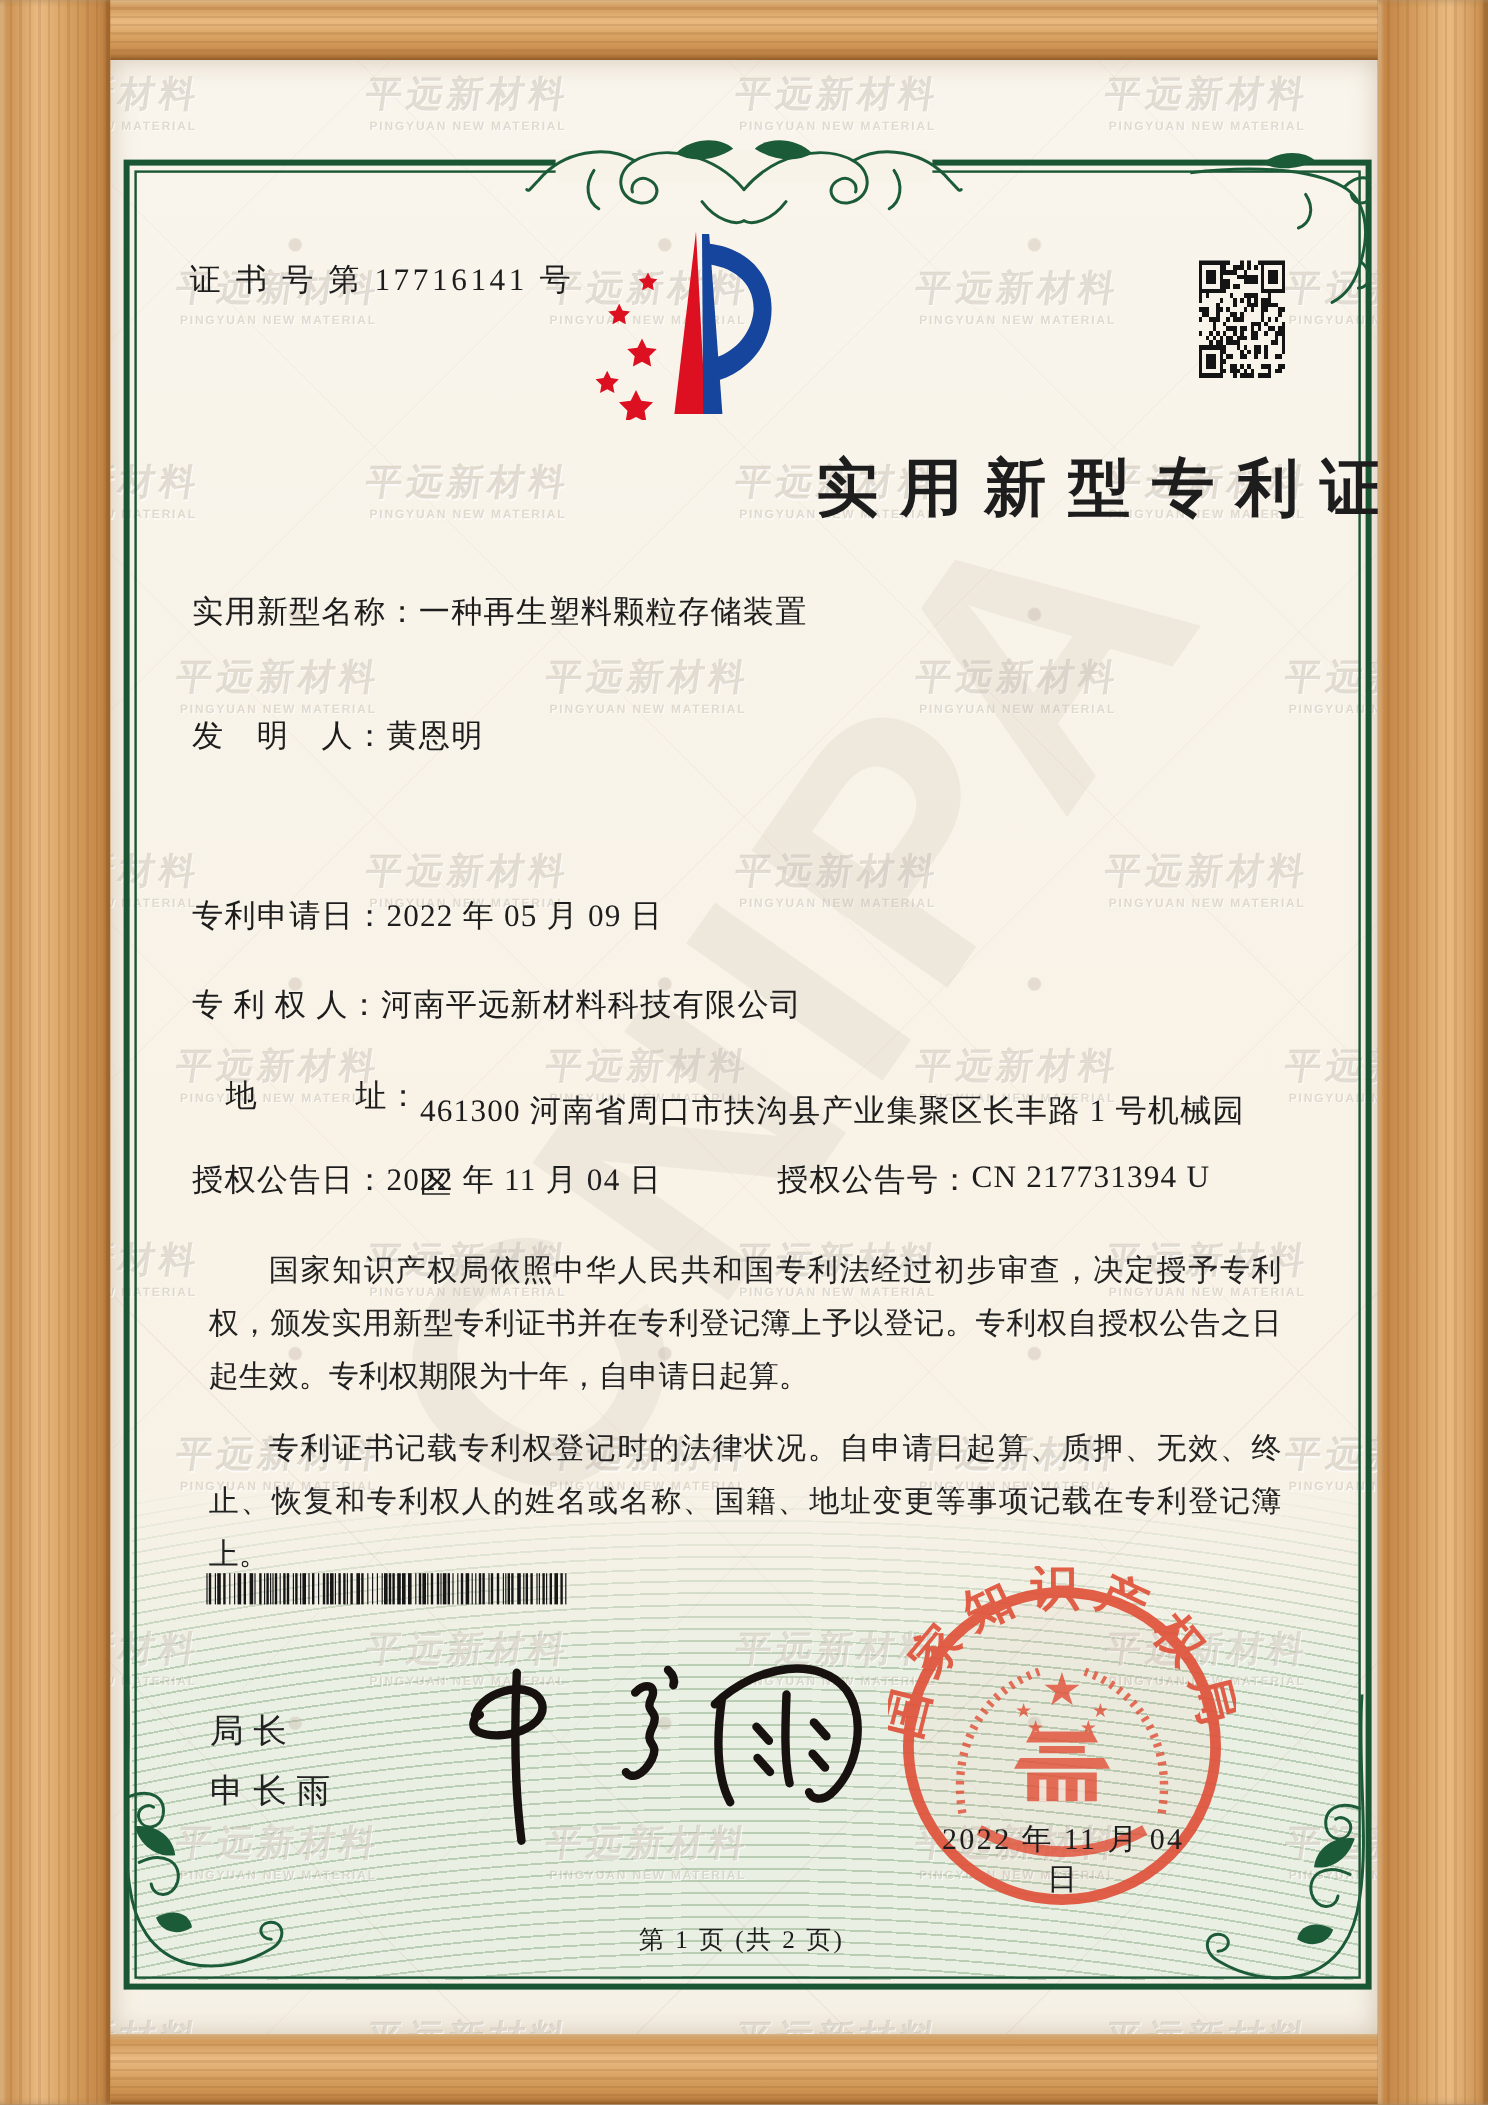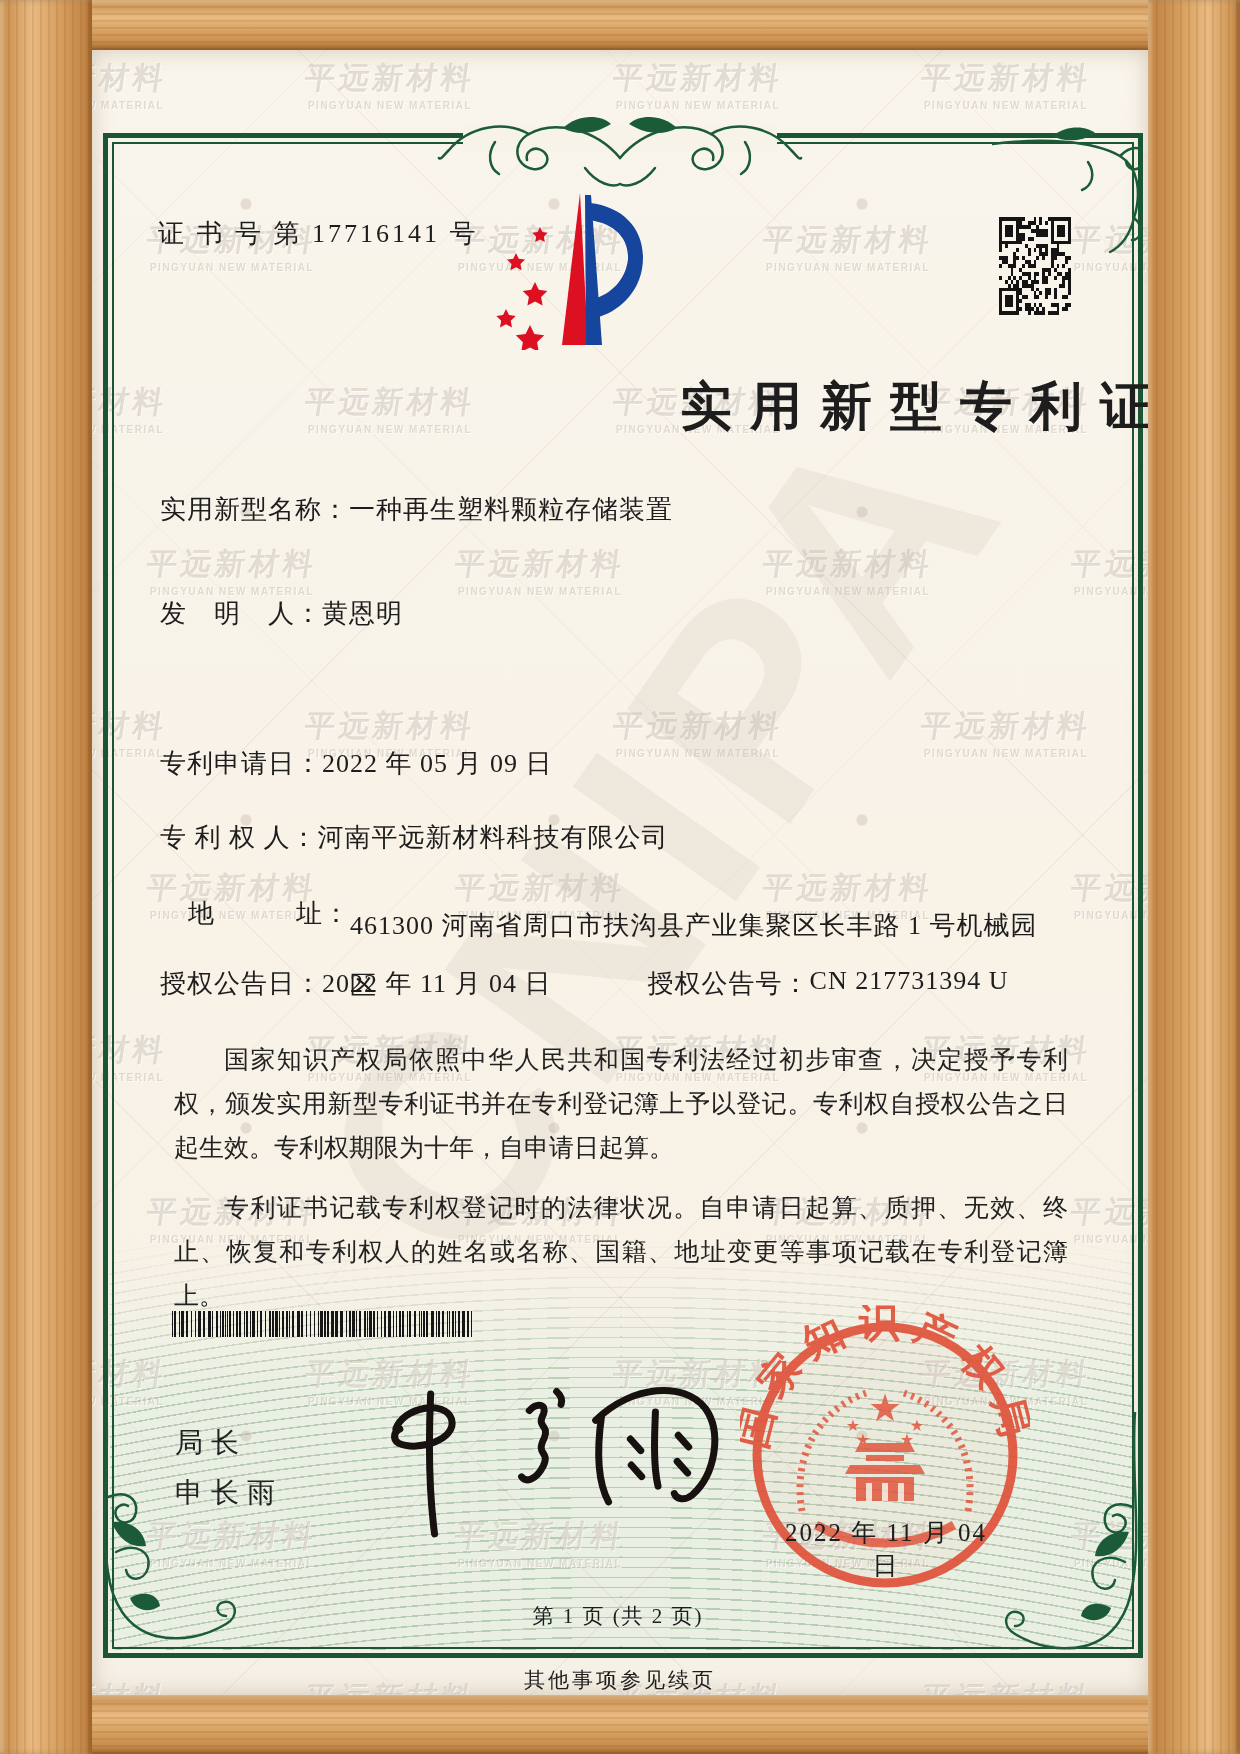--- a/index.html
+++ b/index.html
@@ -685,19 +685,18 @@
       <rect x="142" y="178" width="6" height="18" fill="#f3ddd2"></rect>
       <rect x="158" y="178" width="6" height="18" fill="#f3ddd2"></rect>
       <path d="M62,206 C52,150 80,104 126,88" fill="none" stroke="#e0523a" stroke-width="7" stroke-dasharray="3 5"></path>
       <path d="M228,206 C238,150 210,104 164,88" fill="none" stroke="#e0523a" stroke-width="7" stroke-dasharray="3 5"></path>
       <path d="M76,220 C120,244 170,244 214,220" fill="none" stroke="#e0523a" stroke-width="9"></path>
     </g>
   </svg>
   <div class="txt seal-date">2022 年 11 月 04 日</div>
 
   <div class="txt page-footer">第 1 页 (共 2 页)</div>
-  <div class="txt cont-note">其他事项参见续页</div>
 
   <div class="wood wood-h wood-top"></div>
   <div class="wood wood-h wood-bottom"></div>
   <div class="wood wood-v wood-left"></div>
   <div class="wood wood-v wood-right"></div>
 </div>
 
 </body></html>

